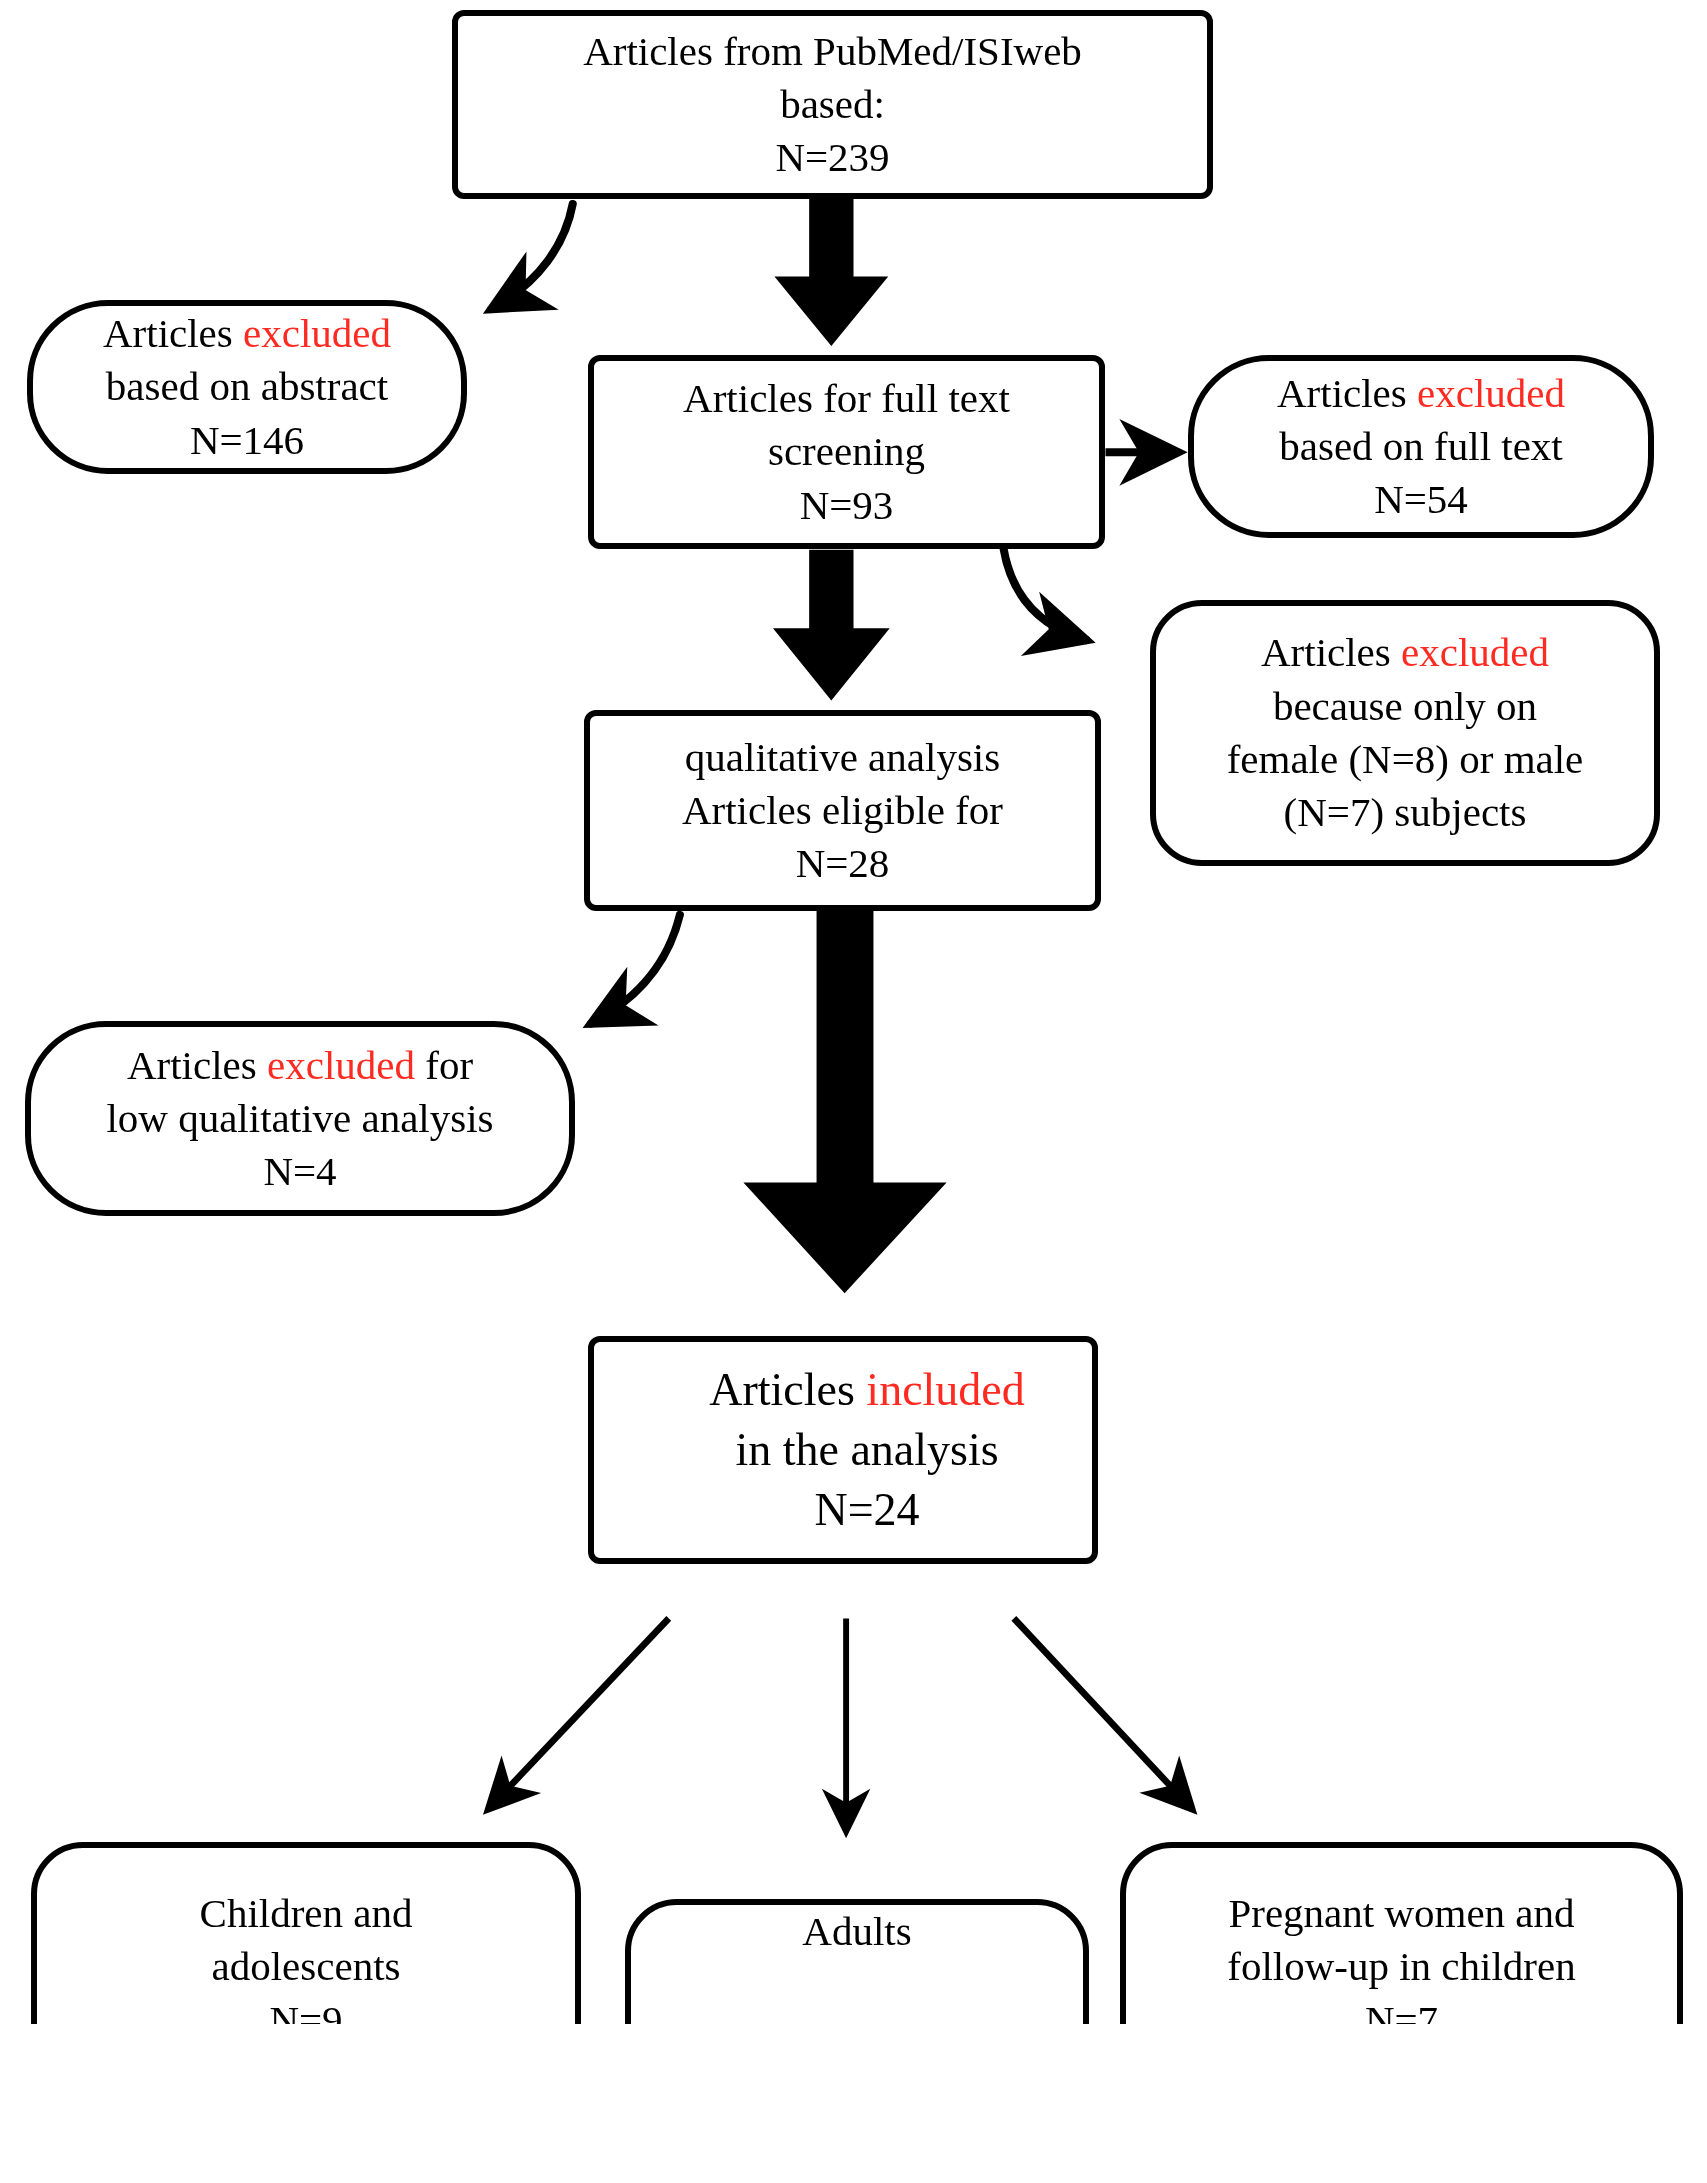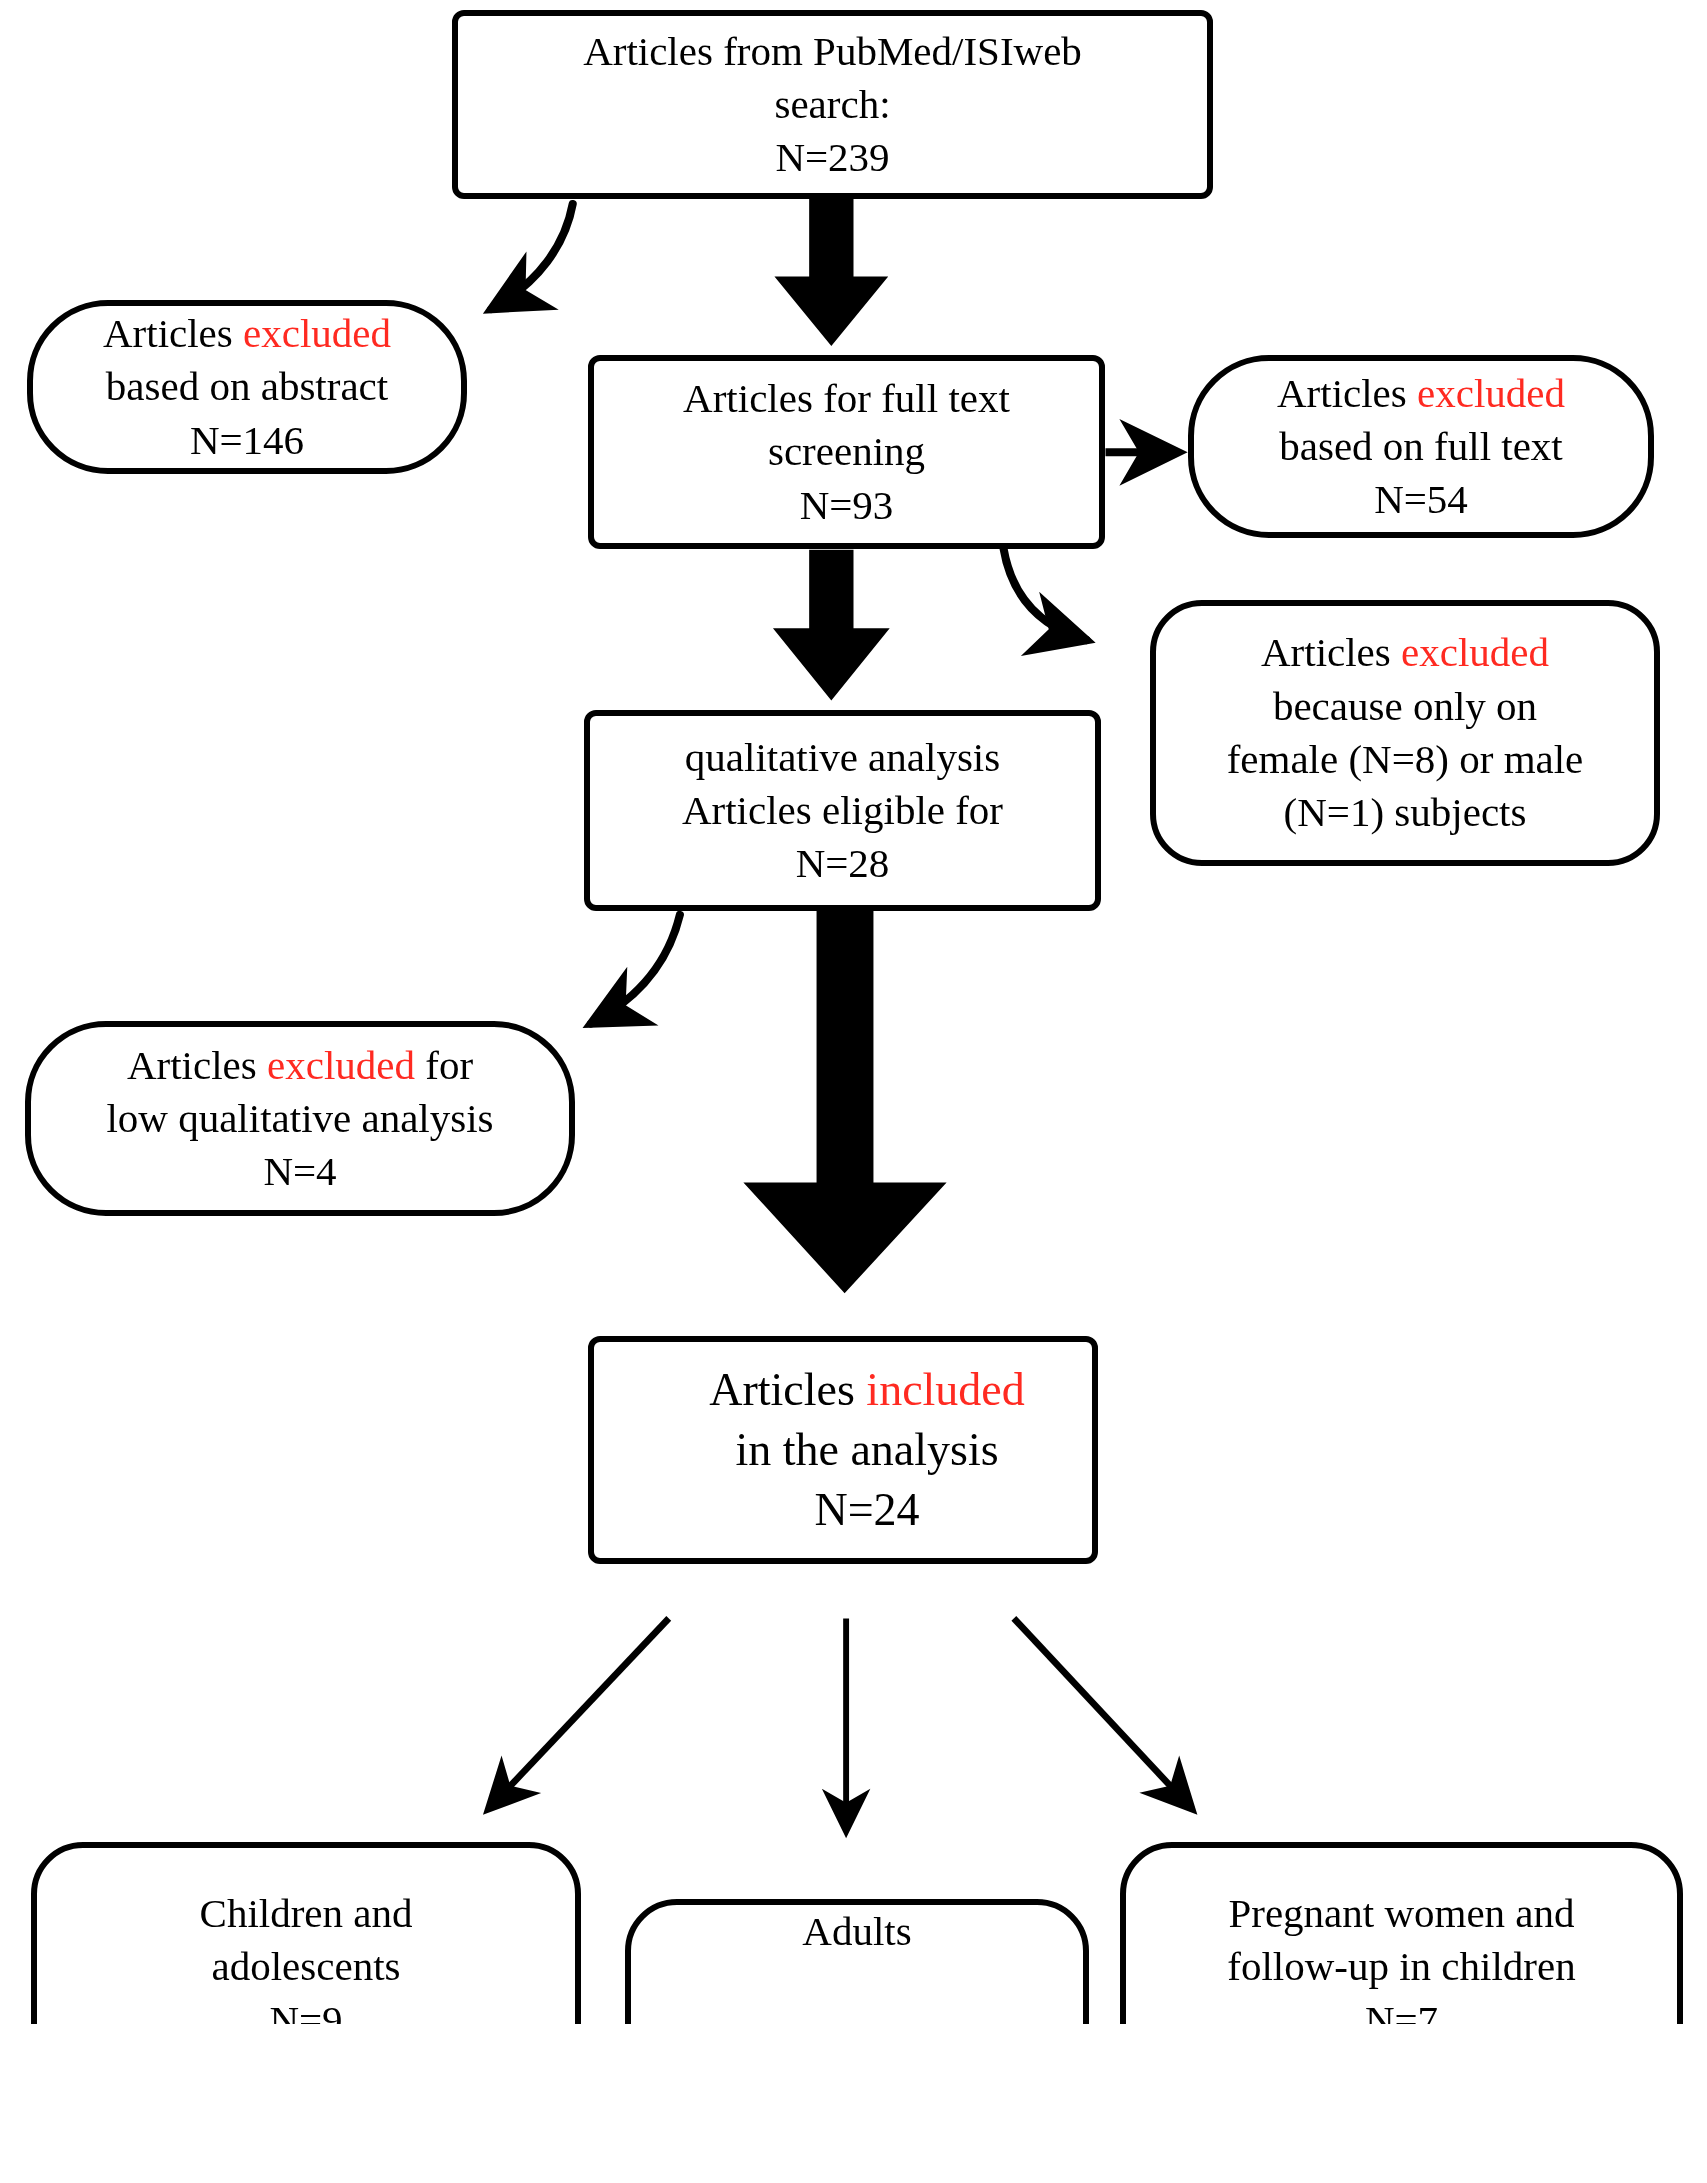--- a/index.html
+++ b/index.html
@@ -91,21 +91,21 @@
       <path d="M1145,2190 L1145,2478" fill="none" stroke="#000" stroke-width="8" stroke-linecap="butt" marker-end="url(#thinHead)"></path>
     </g>
 
     <g>
       <path d="M1372,2190 L1613,2448" fill="none" stroke="#000" stroke-width="9" stroke-linecap="butt" marker-end="url(#thinHead)"></path>
     </g>
   </svg>
 
   <div class="node sq fs-a" style="left:452px; top:10.3px; width:761px; height:189px;">
     <span class="ln">Articles from PubMed/ISIweb</span>
-    <span class="ln">search:</span>
+    <span class="ln">based:</span>
     <span class="ln">N=239</span>
   </div>
 
   <div class="node pill fs-a" style="left:27px; top:300px; width:440px; height:174px;">
     <span class="ln"><span>Articles </span><span class="red">excluded</span></span>
     <span class="ln">based on abstract</span>
     <span class="ln">N=146</span>
   </div>
 
   <div class="node sq fs-a" style="left:588px; top:355px; width:517px; height:194px;">
@@ -117,21 +117,21 @@
   <div class="node pill fs-a" style="left:1188px; top:355px; width:466px; height:183px;">
     <span class="ln"><span>Articles </span><span class="red">excluded</span></span>
     <span class="ln">based on full text</span>
     <span class="ln">N=54</span>
   </div>
 
   <div class="node soft fs-a" style="left:1150px; top:600px; width:510px; height:266px;">
     <span class="ln"><span>Articles </span><span class="red">excluded</span></span>
     <span class="ln">because only on</span>
     <span class="ln">female (N=8) or male</span>
-    <span class="ln">(N=1) subjects</span>
+    <span class="ln">(N=7) subjects</span>
   </div>
 
   <div class="node sq fs-a" style="left:584px; top:710px; width:517px; height:201px;">
     <span class="ln">qualitative analysis</span>
     <span class="ln">Articles eligible for</span>
     <span class="ln">N=28</span>
   </div>
 
   <div class="node pill fs-a" style="left:25px; top:1021px; width:550px; height:195px;">
     <span class="ln"><span>Articles </span><span class="red">excluded</span><span> for</span></span>

